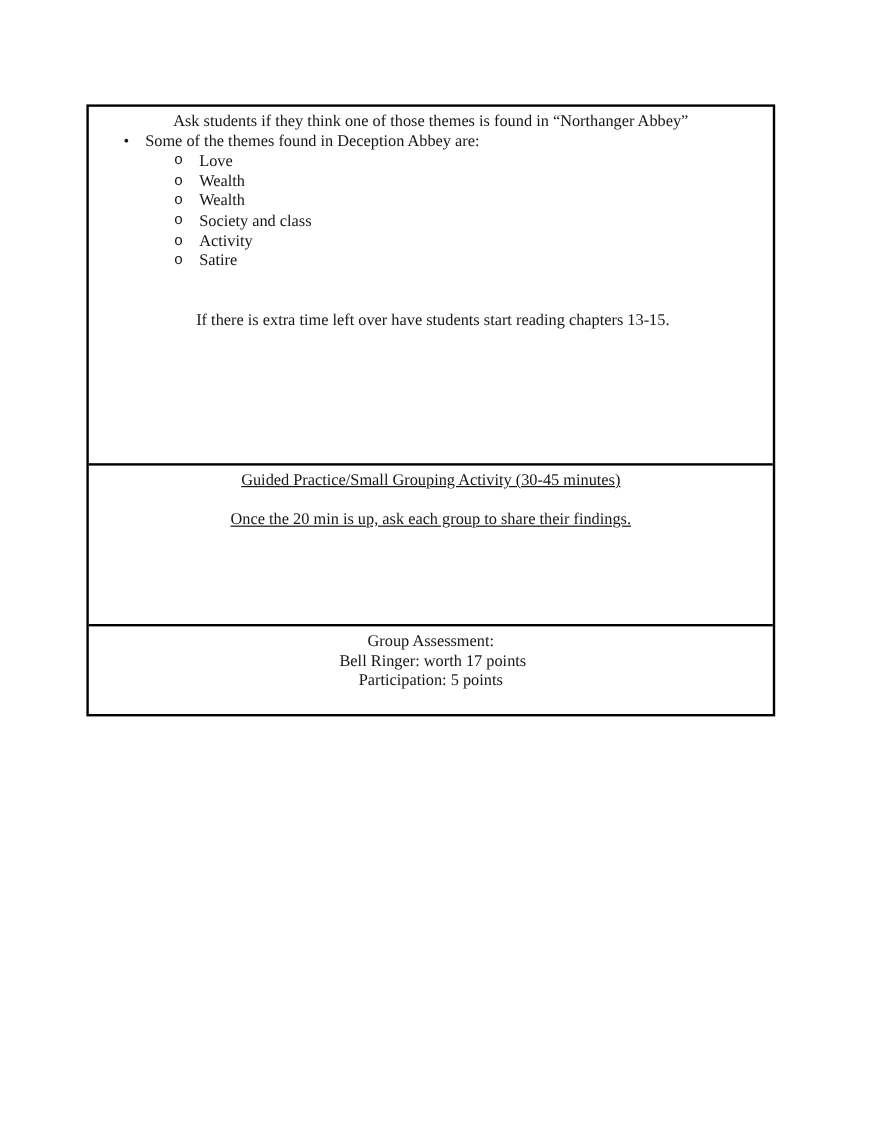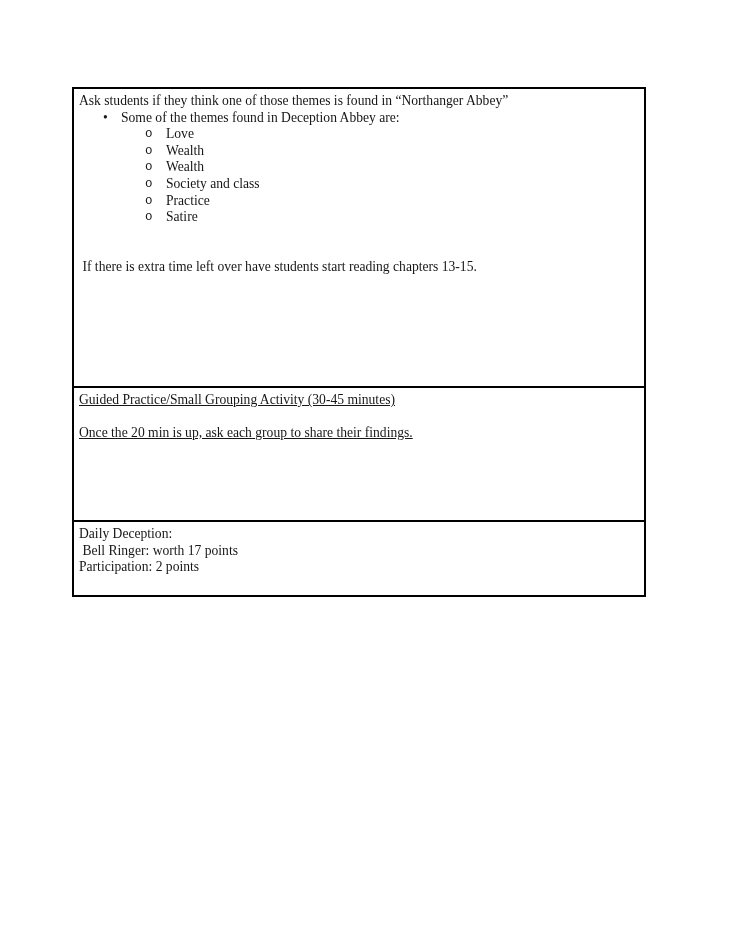--- a/index.html
+++ b/index.html
@@ -30,20 +30,21 @@
     box-sizing: border-box;
     padding: 4px 5px;
     overflow: hidden;
   }
   .cell-opening   { height: 299px; border-bottom: 2px solid #000000; }
   .cell-guided    { height: 134px; border-bottom: 2px solid #000000; text-decoration: underline; }
   .cell-assess    { height: 73px; }
   p {
     margin: 0;
     white-space: pre-wrap;
+    text-align: center;
   }
   .spacer-line { height: 16.6px; }
   .list-l1 {
     display: flex;
     padding-left: 24px;
   }
   .list-l1 .marker {
     display: inline-block;
     width: 18px;
     flex: 0 0 18px;
@@ -87,21 +88,21 @@
     <div class="list-l2">
       <span class="marker">o</span>
       <span>Wealth</span>
     </div>
     <div class="list-l2">
       <span class="marker">o</span>
       <span>Society and class</span>
     </div>
     <div class="list-l2">
       <span class="marker">o</span>
-      <span>Practice</span>
+      <span>Activity</span>
     </div>
     <div class="list-l2">
       <span class="marker">o</span>
       <span>Satire</span>
     </div>
 
     <div class="spacer-line"></div>
 
 
     <div class="spacer-line"></div>
@@ -111,18 +112,18 @@
 
   <div class="cell cell-guided">
     <p>Guided Practice/Small Grouping Activity (30-45 minutes)</p>
 
     <div class="spacer-line"></div>
 
     <p>Once the 20 min is up, ask each group to share their findings.</p>
   </div>
 
   <div class="cell cell-assess">
-    <p>Daily Deception:</p>
+    <p>Group Assessment:</p>
     <p> Bell Ringer: worth 17 points</p>
-    <p>Participation: 2 points</p>
+    <p>Participation: 5 points</p>
   </div>
 
 </div>
 
 </body></html>

